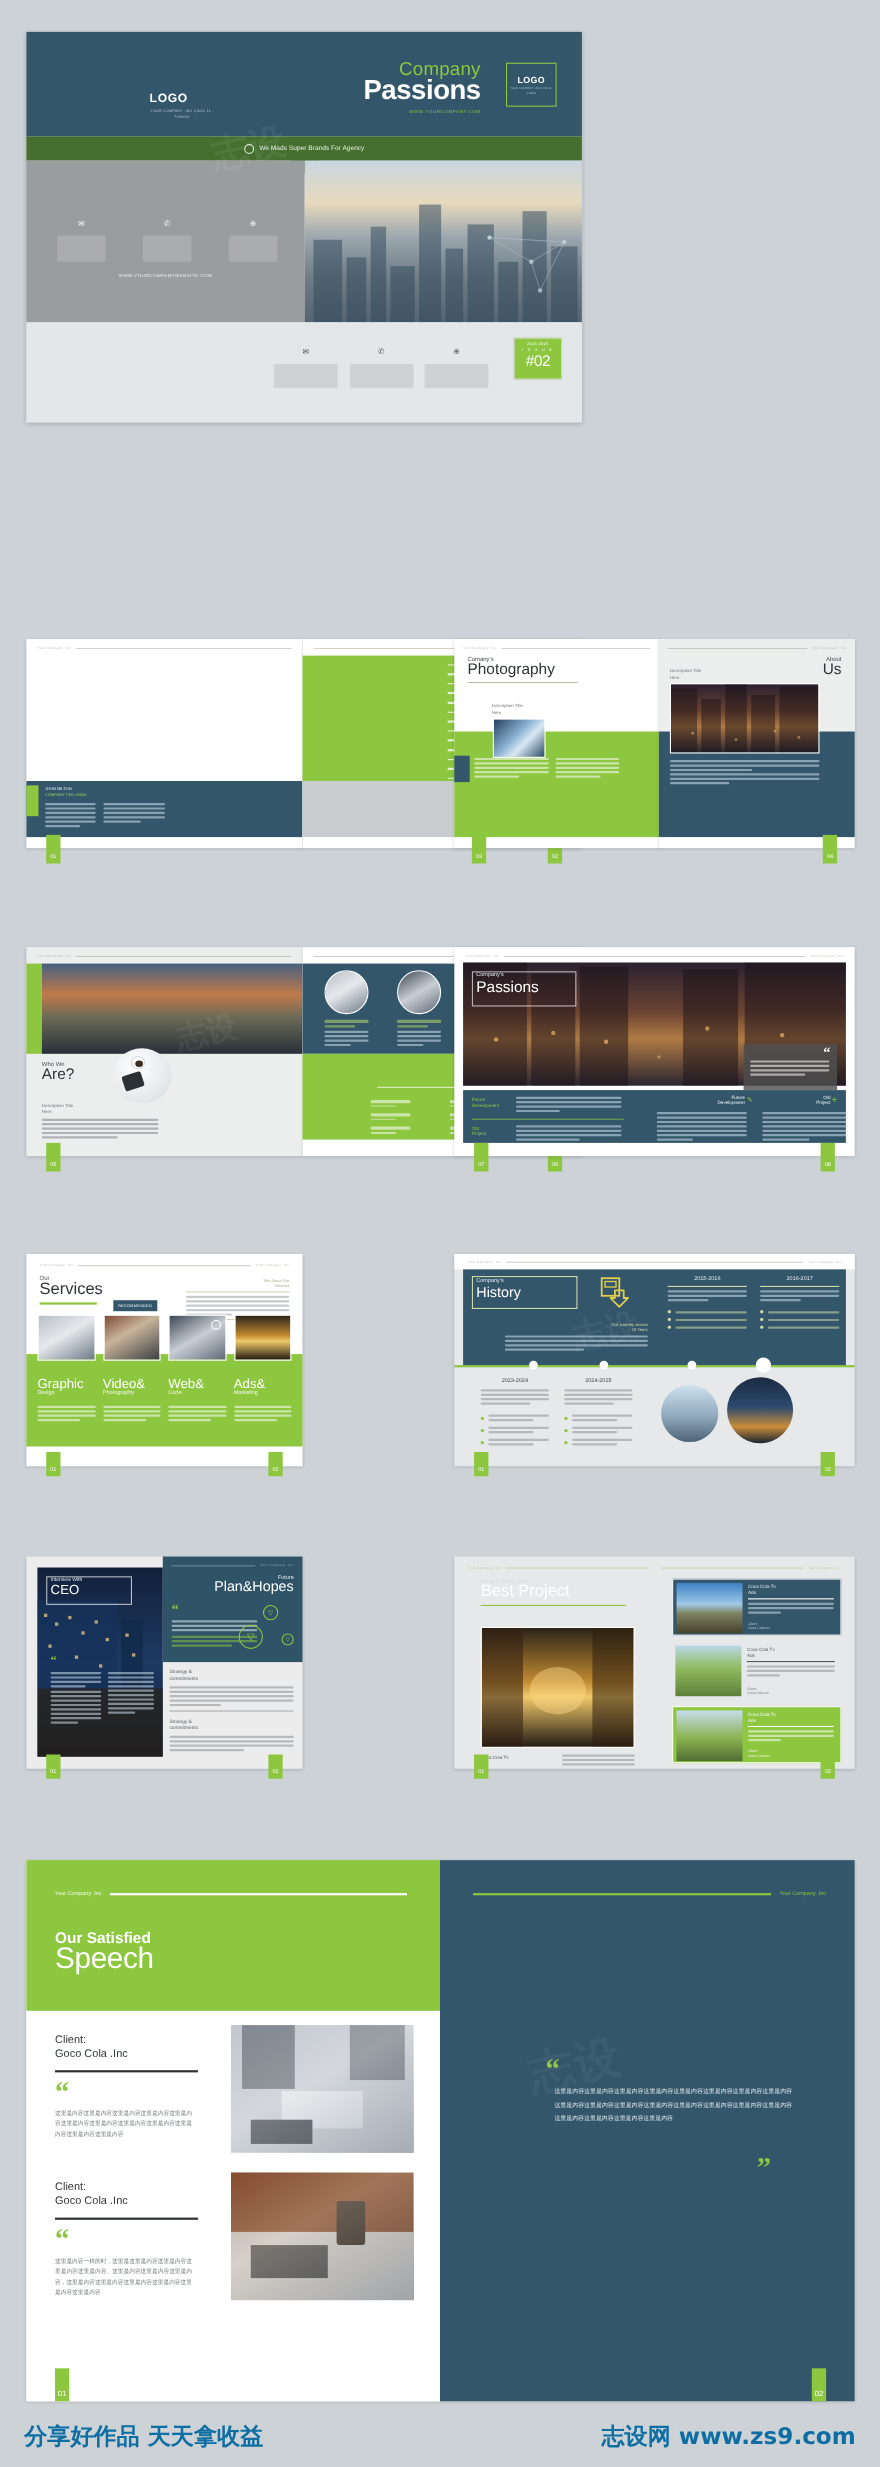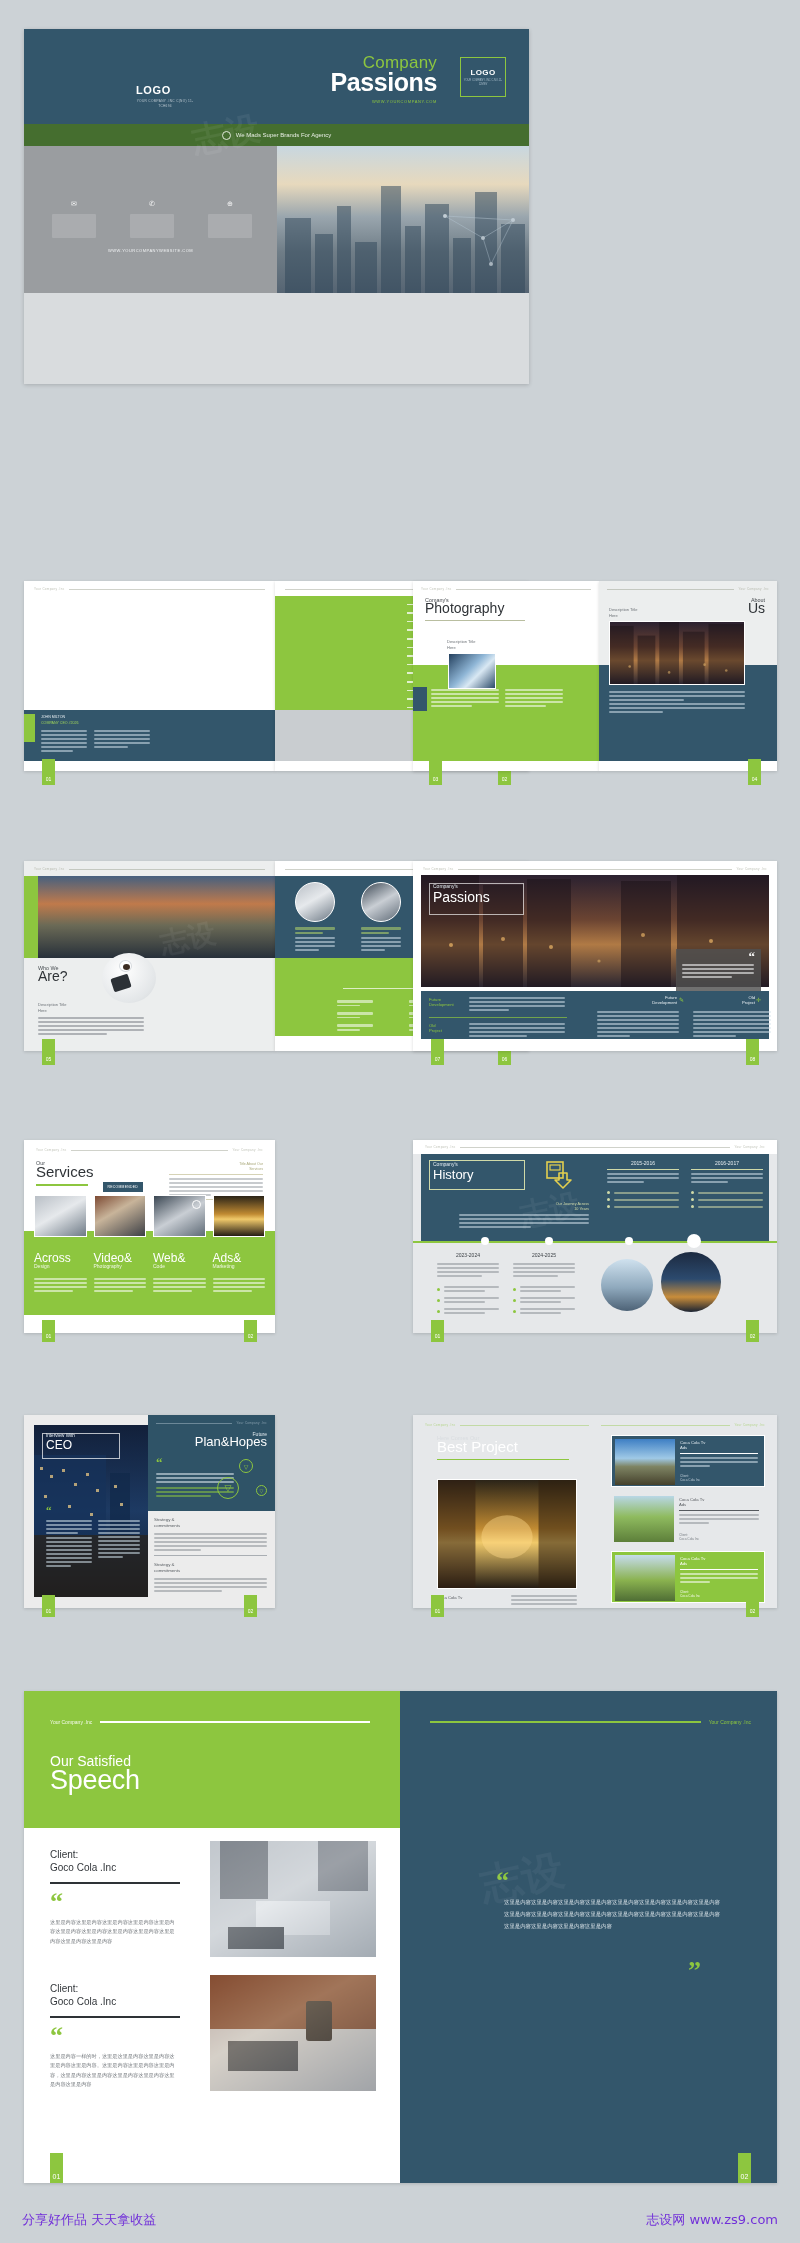--- a/index.html
+++ b/index.html
@@ -95,22 +95,22 @@
   .im-laptp { background:linear-gradient(150deg,#7d4a33,#c8b49a 40%,#3c3f45); }
   .im-tab   { background:linear-gradient(150deg,#3a4652,#c9ced4 50%,#5e6a76); }
   .im-gold  { background:linear-gradient(180deg,#2b2418,#c08a32 45%,#f0c96a 58%,#241c14); }
   .im-bld   { background:linear-gradient(180deg,#12203a,#1d3a63 50%,#0f1a2c); }
 
   .watermark { position:absolute; color:rgba(255,255,255,.28);
                font-family:"DejaVu Sans",sans-serif; font-weight:bold;
                pointer-events:none; user-select:none; }
 
   #footer { position:absolute; left:0; right:0; bottom:0; height:58px; }
-  #footer .ft { position:absolute; bottom:14px; color:#6d28d9; font-size:13px;
-                font-family:"DejaVu Sans",sans-serif; opacity:.95; }
+  #footer .ft { position:absolute; bottom:14px; color:#0369a1; font-size:21px;
+                font-family:"DejaVu Sans",sans-serif; opacity:.95;font-weight:bold; }
   #footer .l { left:22px; }
   #footer .r { right:22px; }
 </style>
 </head>
 <body>
 
 <div id="cover">
   <div class="top">
     <div class="logo-main">LOGO</div>
     <div class="logo-sub">YOUR COMPANY .INC
@@ -165,20 +165,32 @@
         <g fill="#e8f3fb">
             <circle cx="168" cy="70" r="2"></circle>
             <circle cx="206" cy="92" r="2"></circle>
         <circle cx="236" cy="74" r="2"></circle>
             <circle cx="214" cy="118" r="2"></circle>
           </g>
       </svg>
     </div>
   </div>
 
+  <div class="bot">
+    <div class="binfo">
+      <div class="ic"><span class="gl">✉</span><div class="box"></div></div>
+      <div class="ic"><span class="gl">✆</span><div class="box"></div></div>
+      <div class="ic"><span class="gl">⊕</span><div class="box"></div></div>
+    </div>
+    <div class="issue">
+      <div class="y">2024-2025</div>
+      <div class="i">I S S U E</div>
+      <div class="n">#02</div>
+    </div>
+  </div>
 </div>
 
 <div class="spread" style="left:24px;top:581px;width:251px;height:190px;">
   <div style="position:absolute;left:10px;right:10px;top:6px;color:#8a8f7a;" class="hdrrule">
     <span class="tiny">Your Company .Inc</span>
       <span class="ln"></span>
   </div>
   <div style="position:absolute;left:0;right:0;top:129px;bottom:10px;background:#33566b;">
     <div style="position:absolute;left:0;top:4px;width:11px;height:28px;background:#8dc63f;"></div>
     <div style="position:absolute;left:17px;top:5px;color:#e8eef2;font-size:3.6px;line-height:1.5;">JOHN MILTON</div>
@@ -604,21 +616,21 @@
           <i></i>
           <i></i>
           <i style="width:45%"></i>
         </div>
     </div>
   </div>
   <div style="position:absolute;left:0;right:0;top:91px;bottom:18px;background:#8dc63f;"></div>
   <div style="position:absolute;left:10px;top:55px;right:10px;bottom:12px;display:flex;gap:7px;">
     <div style="flex:1;position:relative;background:transparent;">
       <div class="im-desk" style="height:42px;border:1px solid #fff;"></div>
-      <div style="color:#fff;font-size:12px;font-weight:300;margin-top:14px;">Across</div>
+      <div style="color:#fff;font-size:12px;font-weight:300;margin-top:14px;">Graphic</div>
       <div style="color:#f1f7e7;font-size:5px;margin-top:-2px;">Design</div>
       <div class="lines" style="margin-top:9px;color:#fff;">
           <i></i>
           <i></i>
           <i></i>
           <i style="width:75%"></i>
         </div>
     </div>
     <div style="flex:1;position:relative;">
       <div style="position:absolute;left:9px;top:-13px;background:#33566b;color:#fff;font-size:3.4px;padding:3px 5px;letter-spacing:.3px;">RECOMMENDED</div>
@@ -1002,21 +1014,21 @@
 
 <div class="spread" style="left:24px;top:1691px;width:753px;height:492px;">
 
   <div style="position:absolute;left:0;top:0;width:376px;bottom:0;background:#fff;">
     <div style="position:absolute;left:0;right:0;top:0;height:137px;background:#8dc63f;">
       <div style="position:absolute;left:26px;right:30px;top:28px;display:flex;align-items:center;gap:8px;color:#fff;">
         <span style="font-size:5px;opacity:.9;white-space:nowrap;">Your Company .Inc</span>
         <span style="flex:1;height:1.5px;background:#fff;"></span>
       </div>
       <div style="position:absolute;left:26px;top:62px;">
-        <div style="color:#fff;font-size:14px;font-weight:400;">Our Satisfied</div>
+        <div style="color:#fff;font-size:14px;font-weight:700;">Our Satisfied</div>
         <div style="color:#fff;font-size:27px;font-weight:300;margin-top:-4px;letter-spacing:-.3px;">Speech</div>
       </div>
     </div>
 
     <div style="position:absolute;left:26px;top:158px;width:150px;">
       <div style="color:#32363a;font-size:10px;line-height:1.25;white-space:pre-line;">Client:
 Goco Cola .Inc</div>
       <div style="height:1.5px;background:#2e3236;margin-top:8px;width:130px;"></div>
       <div class="quote" style="color:#8dc63f;font-size:26px;margin-top:10px;height:16px;">“</div>
       <div style="color:#70757a;font-size:5.2px;line-height:1.85;margin-top:8px;width:128px;">这里是内容这里是内容这里是内容这里是内容这里是内容这里是内容这里是内容这里是内容这里是内容这里是内容这里是内容这里是内容</div>

